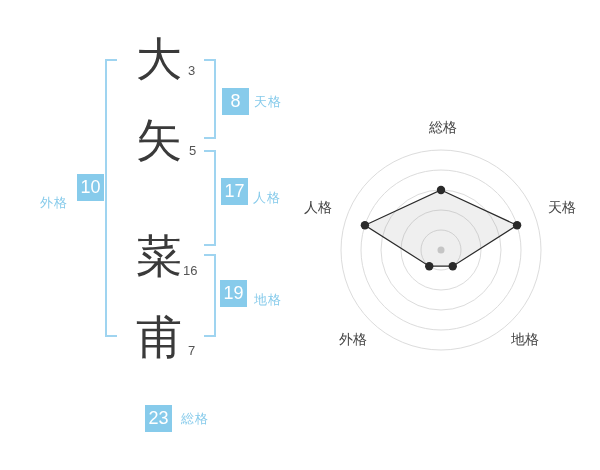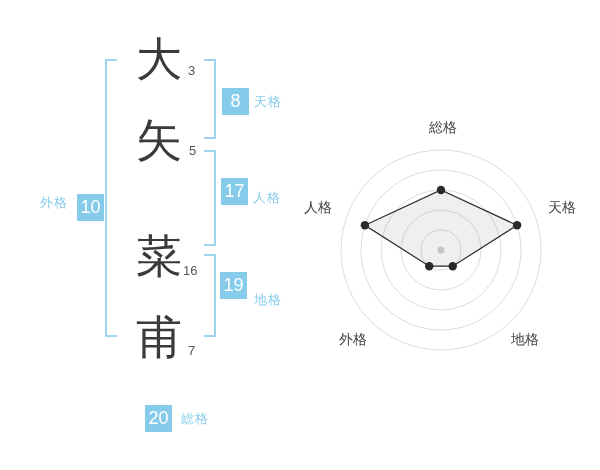--- a/index.html
+++ b/index.html
@@ -17,22 +17,22 @@
   .bracket{position:absolute;width:10px;}
   .bracket.open-right{border-left:2px solid #9fd4f0;border-top:2px solid #9fd4f0;border-bottom:2px solid #9fd4f0;}
   .bracket.open-left{border-right:2px solid #9fd4f0;border-top:2px solid #9fd4f0;border-bottom:2px solid #9fd4f0;}
   .br-gaikaku{left:105px;top:59px;height:274px;}
   .br-tenkaku{left:204px;top:59px;height:76px;}
   .br-jinkaku{left:204px;top:150px;height:92px;}
   .br-chikaku{left:204px;top:254px;height:79px;}
   
   .vbox{position:absolute;width:27px;height:27px;background:#87cbeb;color:#fff;
     display:flex;align-items:center;justify-content:center;font-size:18px;}
-  .b-ten{left:222px;top:88px}.b-jin{left:221px;top:178px}.b-chi{left:220px;top:272px}
-  .b-gai{left:77px;top:194px}.b-sou{left:145px;top:405px}
+  .b-ten{left:222px;top:88px}.b-jin{left:221px;top:178px}.b-chi{left:220px;top:280px}
+  .b-gai{left:77px;top:174px}.b-sou{left:145px;top:405px}
   
   .blabel{position:absolute;font-size:13px;line-height:13px;color:#87cbeb;letter-spacing:1px;}
   .l-ten{left:254px;top:95px}.l-jin{left:253px;top:191px}.l-chi{left:254px;top:293px}
   .l-gai{left:40px;top:196px}.l-sou{left:181px;top:412px}
   
   .radar-svg{position:absolute;left:306px;top:105px;}
   .axis-label{position:absolute;font-size:14px;line-height:14px;color:#444;
     transform:translate(-50%,-50%);white-space:nowrap;}
   .al-sou{left:443px;top:127px}.al-ten{left:562px;top:207px}.al-chi{left:525px;top:339px}
   .al-gai{left:353px;top:339px}.al-jin{left:318px;top:207px}
@@ -54,21 +54,21 @@
 
   <div class="bracket open-right br-gaikaku"></div>
   <div class="bracket open-left br-tenkaku"></div>
   <div class="bracket open-left br-jinkaku"></div>
   <div class="bracket open-left br-chikaku"></div>
 
   <div class="vbox b-ten">8</div>
   <div class="vbox b-jin">17</div>
   <div class="vbox b-chi">19</div>
   <div class="vbox b-gai">10</div>
-  <div class="vbox b-sou">20</div>
+  <div class="vbox b-sou">23</div>
 
   <div class="blabel l-ten">天格</div>
   <div class="blabel l-jin">人格</div>
   <div class="blabel l-chi">地格</div>
   <div class="blabel l-gai">外格</div>
   <div class="blabel l-sou">総格</div>
 
   <svg id="radar-svg" class="radar-svg" width="290" height="290" viewBox="0 0 290 290">
       <circle cx="135" cy="145" r="100" fill="none" stroke="#dcdcdc" stroke-width="1"></circle>
       <circle cx="135" cy="145" r="80" fill="none" stroke="#dcdcdc" stroke-width="1"></circle>

